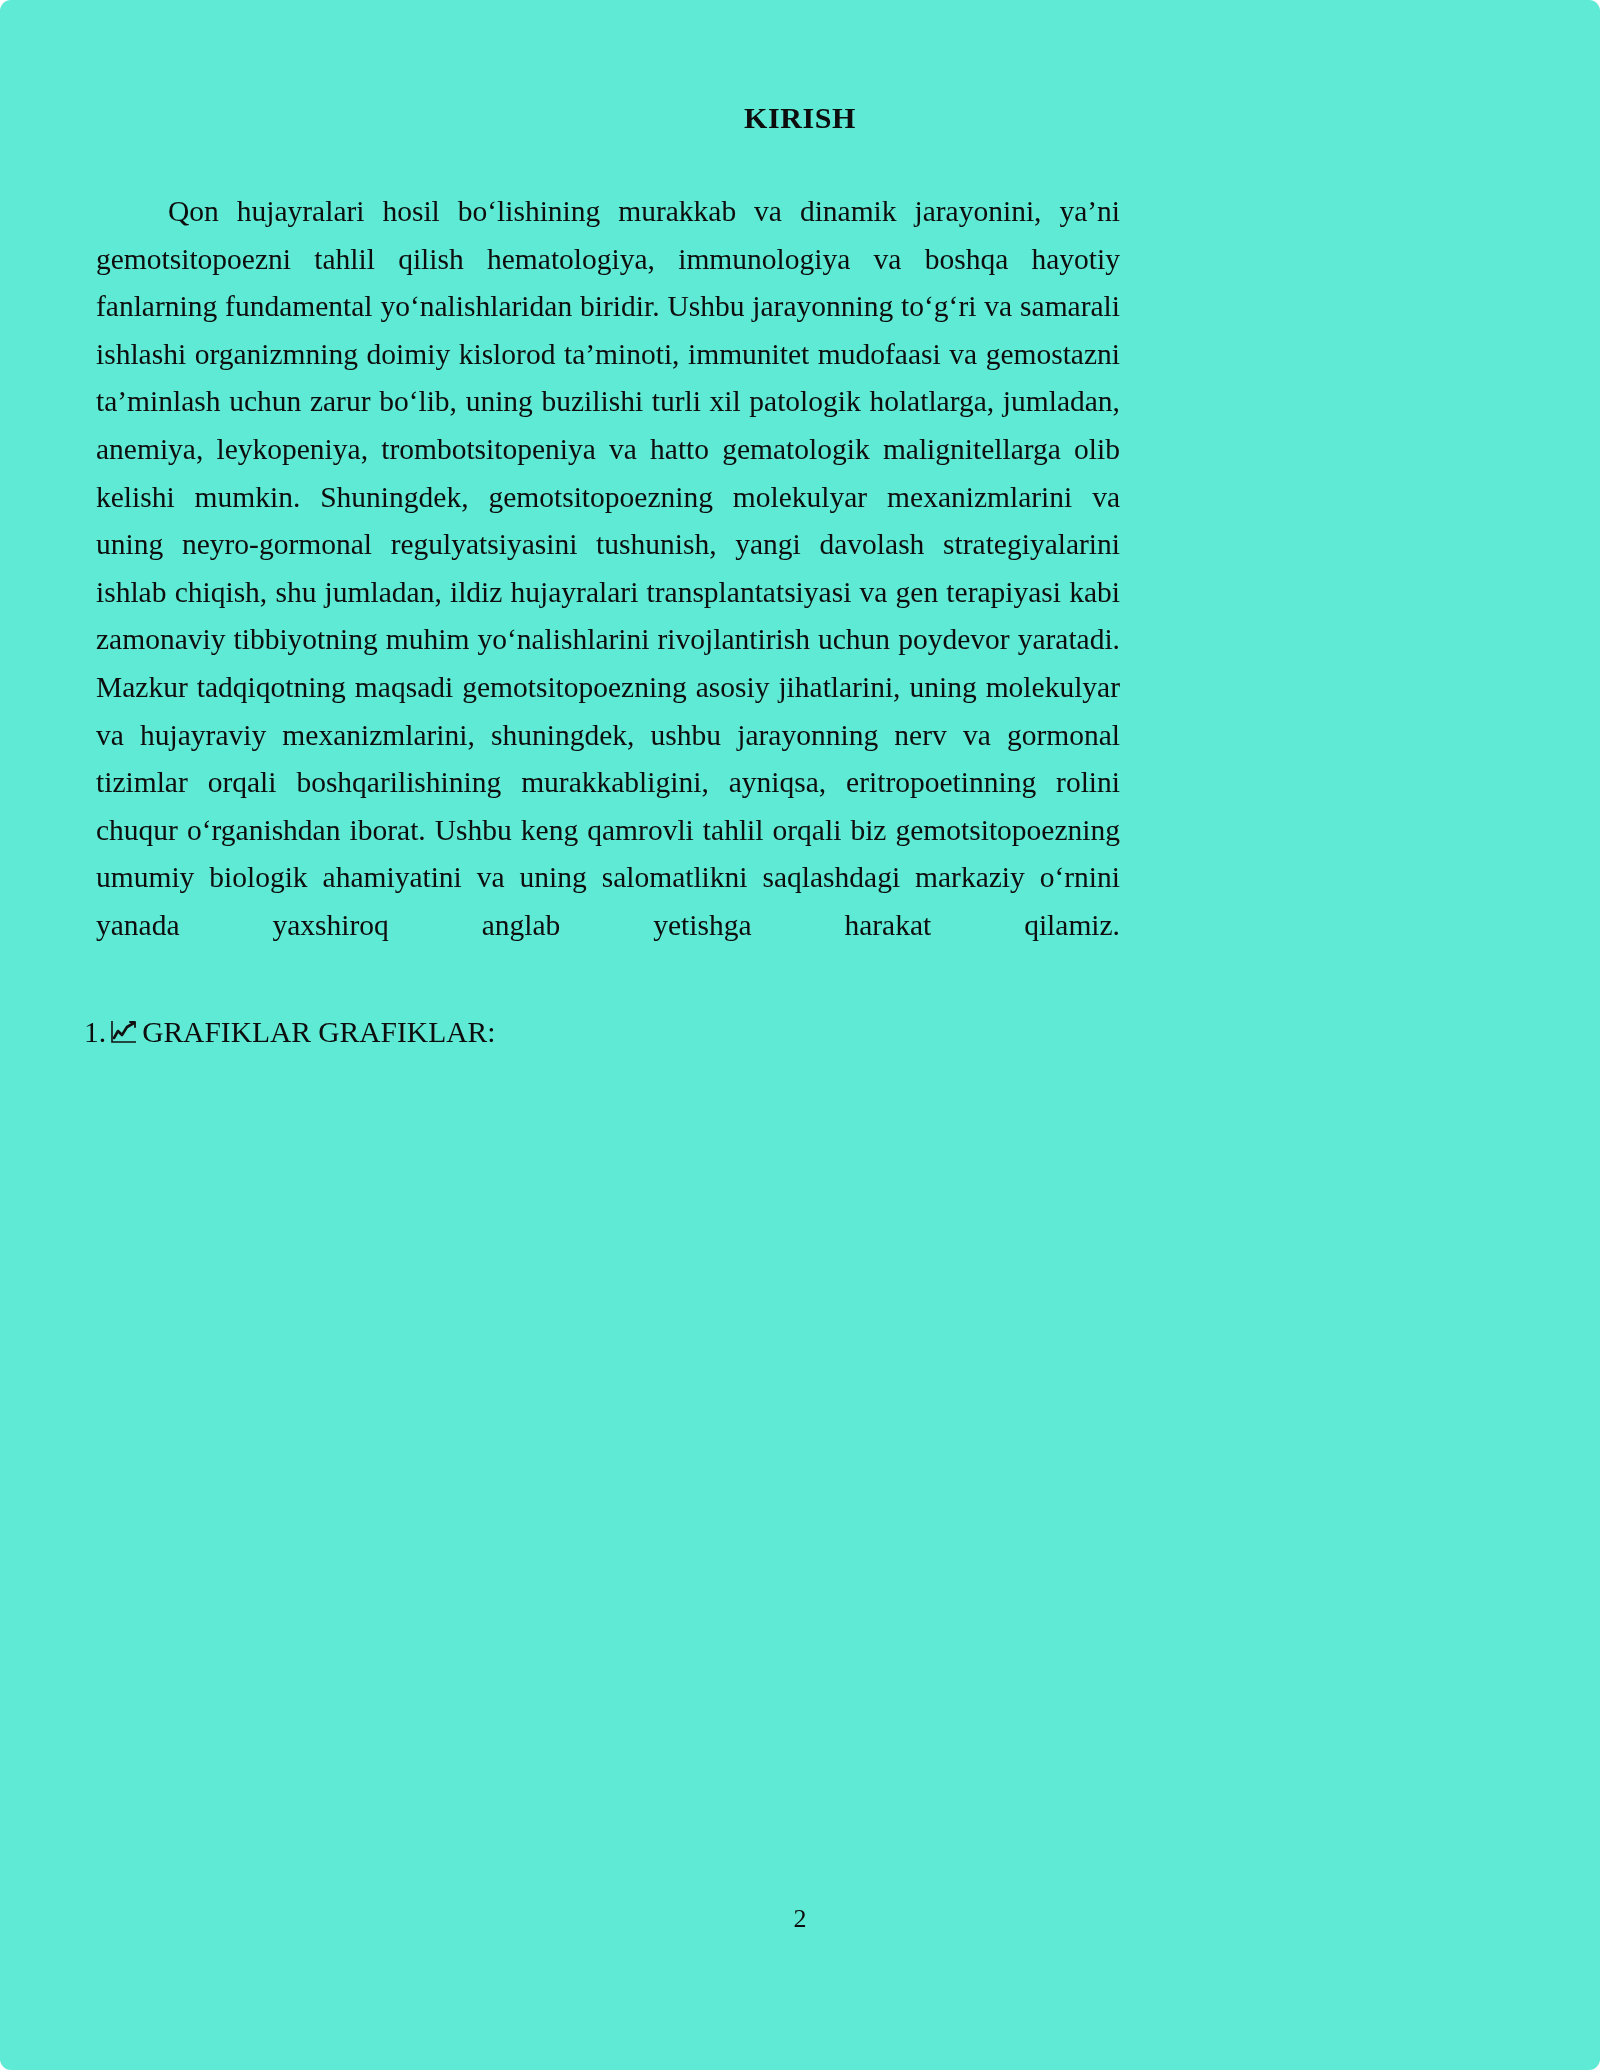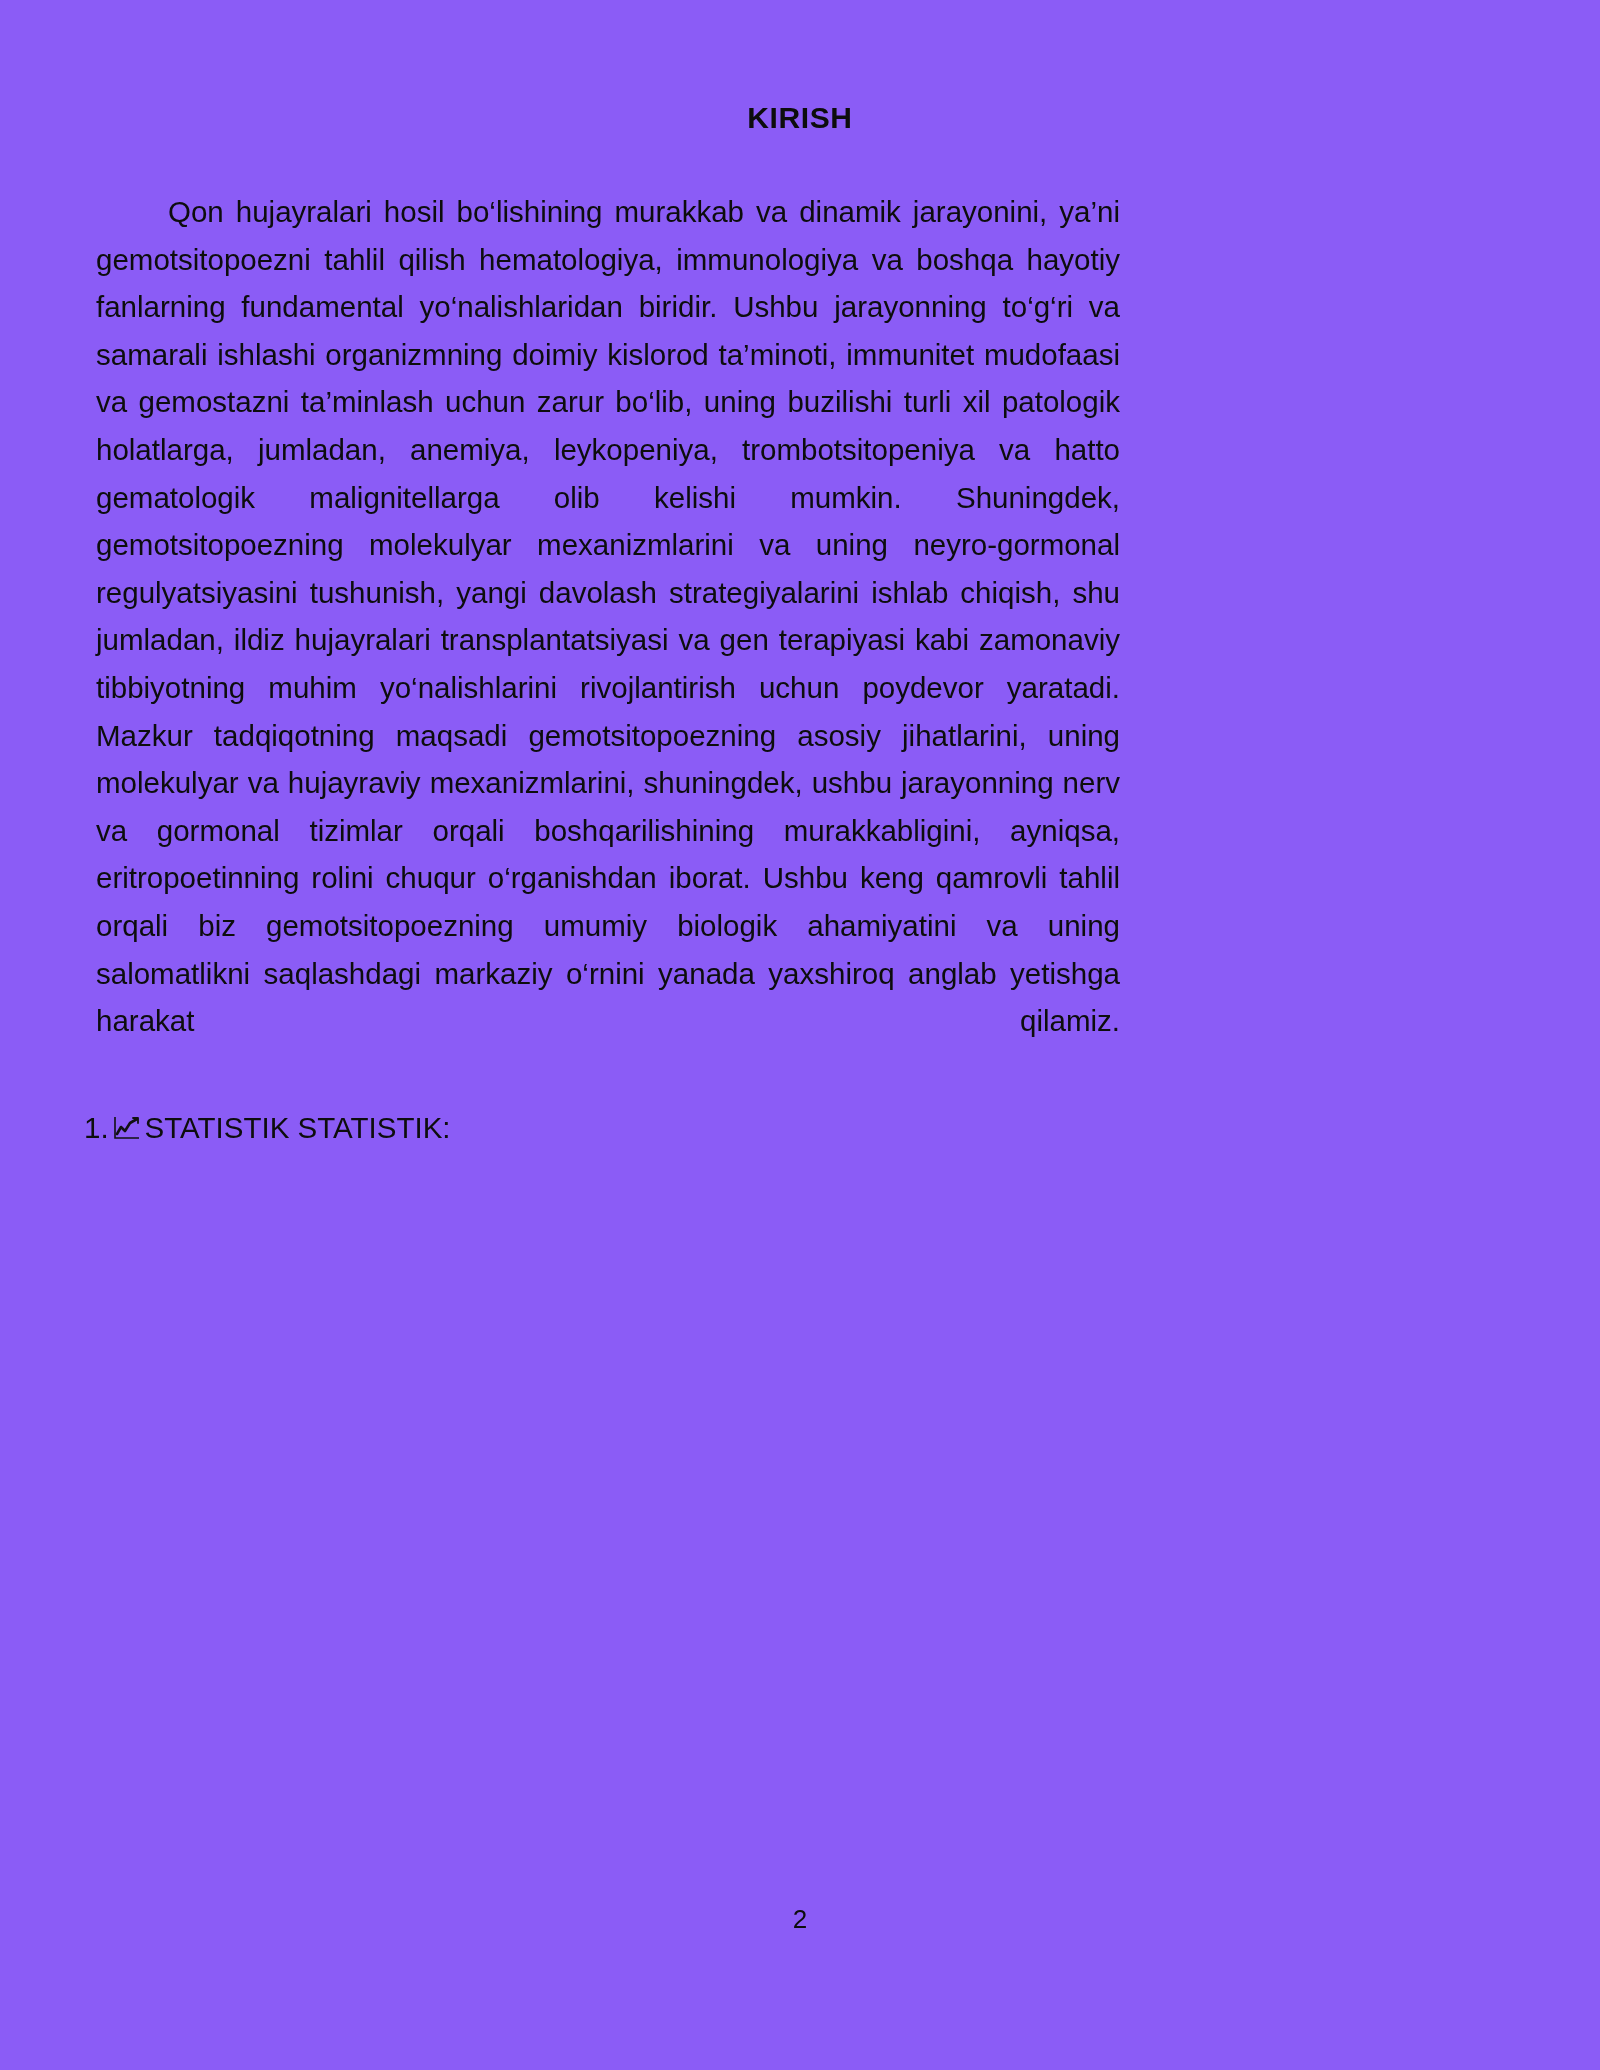--- a/index.html
+++ b/index.html
@@ -4,25 +4,26 @@
 <style>
   html, body {
     margin: 0;
     padding: 0;
     background: #ffffff;
   }
   .page {
     position: relative;
     width: 1600px;
     height: 2070px;
-    background: #8b5cf6;
+    background: #5eead4;
     margin: 0 auto;
     overflow: hidden;
-    font-family: Liberation Sans, sans-serif;
+    font-family: Liberation Serif, serif;
     color: #0d0d0d;
+    border-radius: 11px;
     -webkit-font-smoothing: antialiased;
   }
 
   
   .doc-title {
     position: absolute;
     left: 0;
     top: 78px;
     width: 1600px;
     text-align: center;
@@ -94,19 +95,19 @@
   <h1 class="doc-title">KIRISH</h1>
 
   <div class="body-col">
 
     <p class="para">Qon hujayralari hosil bo‘lishining murakkab va dinamik jarayonini, ya’ni gemotsitopoezni tahlil qilish hematologiya, immunologiya va boshqa hayotiy fanlarning fundamental yo‘nalishlaridan biridir. Ushbu jarayonning to‘g‘ri va samarali ishlashi organizmning doimiy kislorod ta’minoti, immunitet mudofaasi va gemostazni ta’minlash uchun zarur bo‘lib, uning buzilishi turli xil patologik holatlarga, jumladan, anemiya, leykopeniya, trombotsitopeniya va hatto gematologik malignitellarga olib kelishi mumkin. Shuningdek, gemotsitopoezning molekulyar mexanizmlarini va uning neyro-gormonal regulyatsiyasini tushunish, yangi davolash strategiyalarini ishlab chiqish, shu jumladan, ildiz hujayralari transplantatsiyasi va gen terapiyasi kabi zamonaviy tibbiyotning muhim yo‘nalishlarini rivojlantirish uchun poydevor yaratadi. Mazkur tadqiqotning maqsadi gemotsitopoezning asosiy jihatlarini, uning molekulyar va hujayraviy mexanizmlarini, shuningdek, ushbu jarayonning nerv va gormonal tizimlar orqali boshqarilishining murakkabligini, ayniqsa, eritropoetinning rolini chuqur o‘rganishdan iborat. Ushbu keng qamrovli tahlil orqali biz gemotsitopoezning umumiy biologik ahamiyatini va uning salomatlikni saqlashdagi markaziy o‘rnini yanada yaxshiroq anglab yetishga harakat qilamiz.</p>
 
     <p class="section-line"><span>1.</span><span class="chart-glyph"><svg width="30" height="28" viewBox="0 0 30 28" aria-hidden="true">
             <path d="M4 3 L4 24 L28 24" fill="none" stroke="#111111" stroke-width="1.6"></path>
             <path d="M6 20 L10 13 L14 17 L19 9 L26 5" fill="none" stroke="#111111" stroke-width="2.6" stroke-linejoin="round" stroke-linecap="round"></path>
             <path d="M22 4 L27 4 L27 9" fill="none" stroke="#111111" stroke-width="1.8" stroke-linejoin="round" stroke-linecap="round"></path>
-          </svg></span><span>STATISTIK STATISTIK:</span></p>
+          </svg></span><span>GRAFIKLAR GRAFIKLAR:</span></p>
 
   </div>
 
   <div class="page-number">2</div>
 
 </div>
 
 </body></html>

